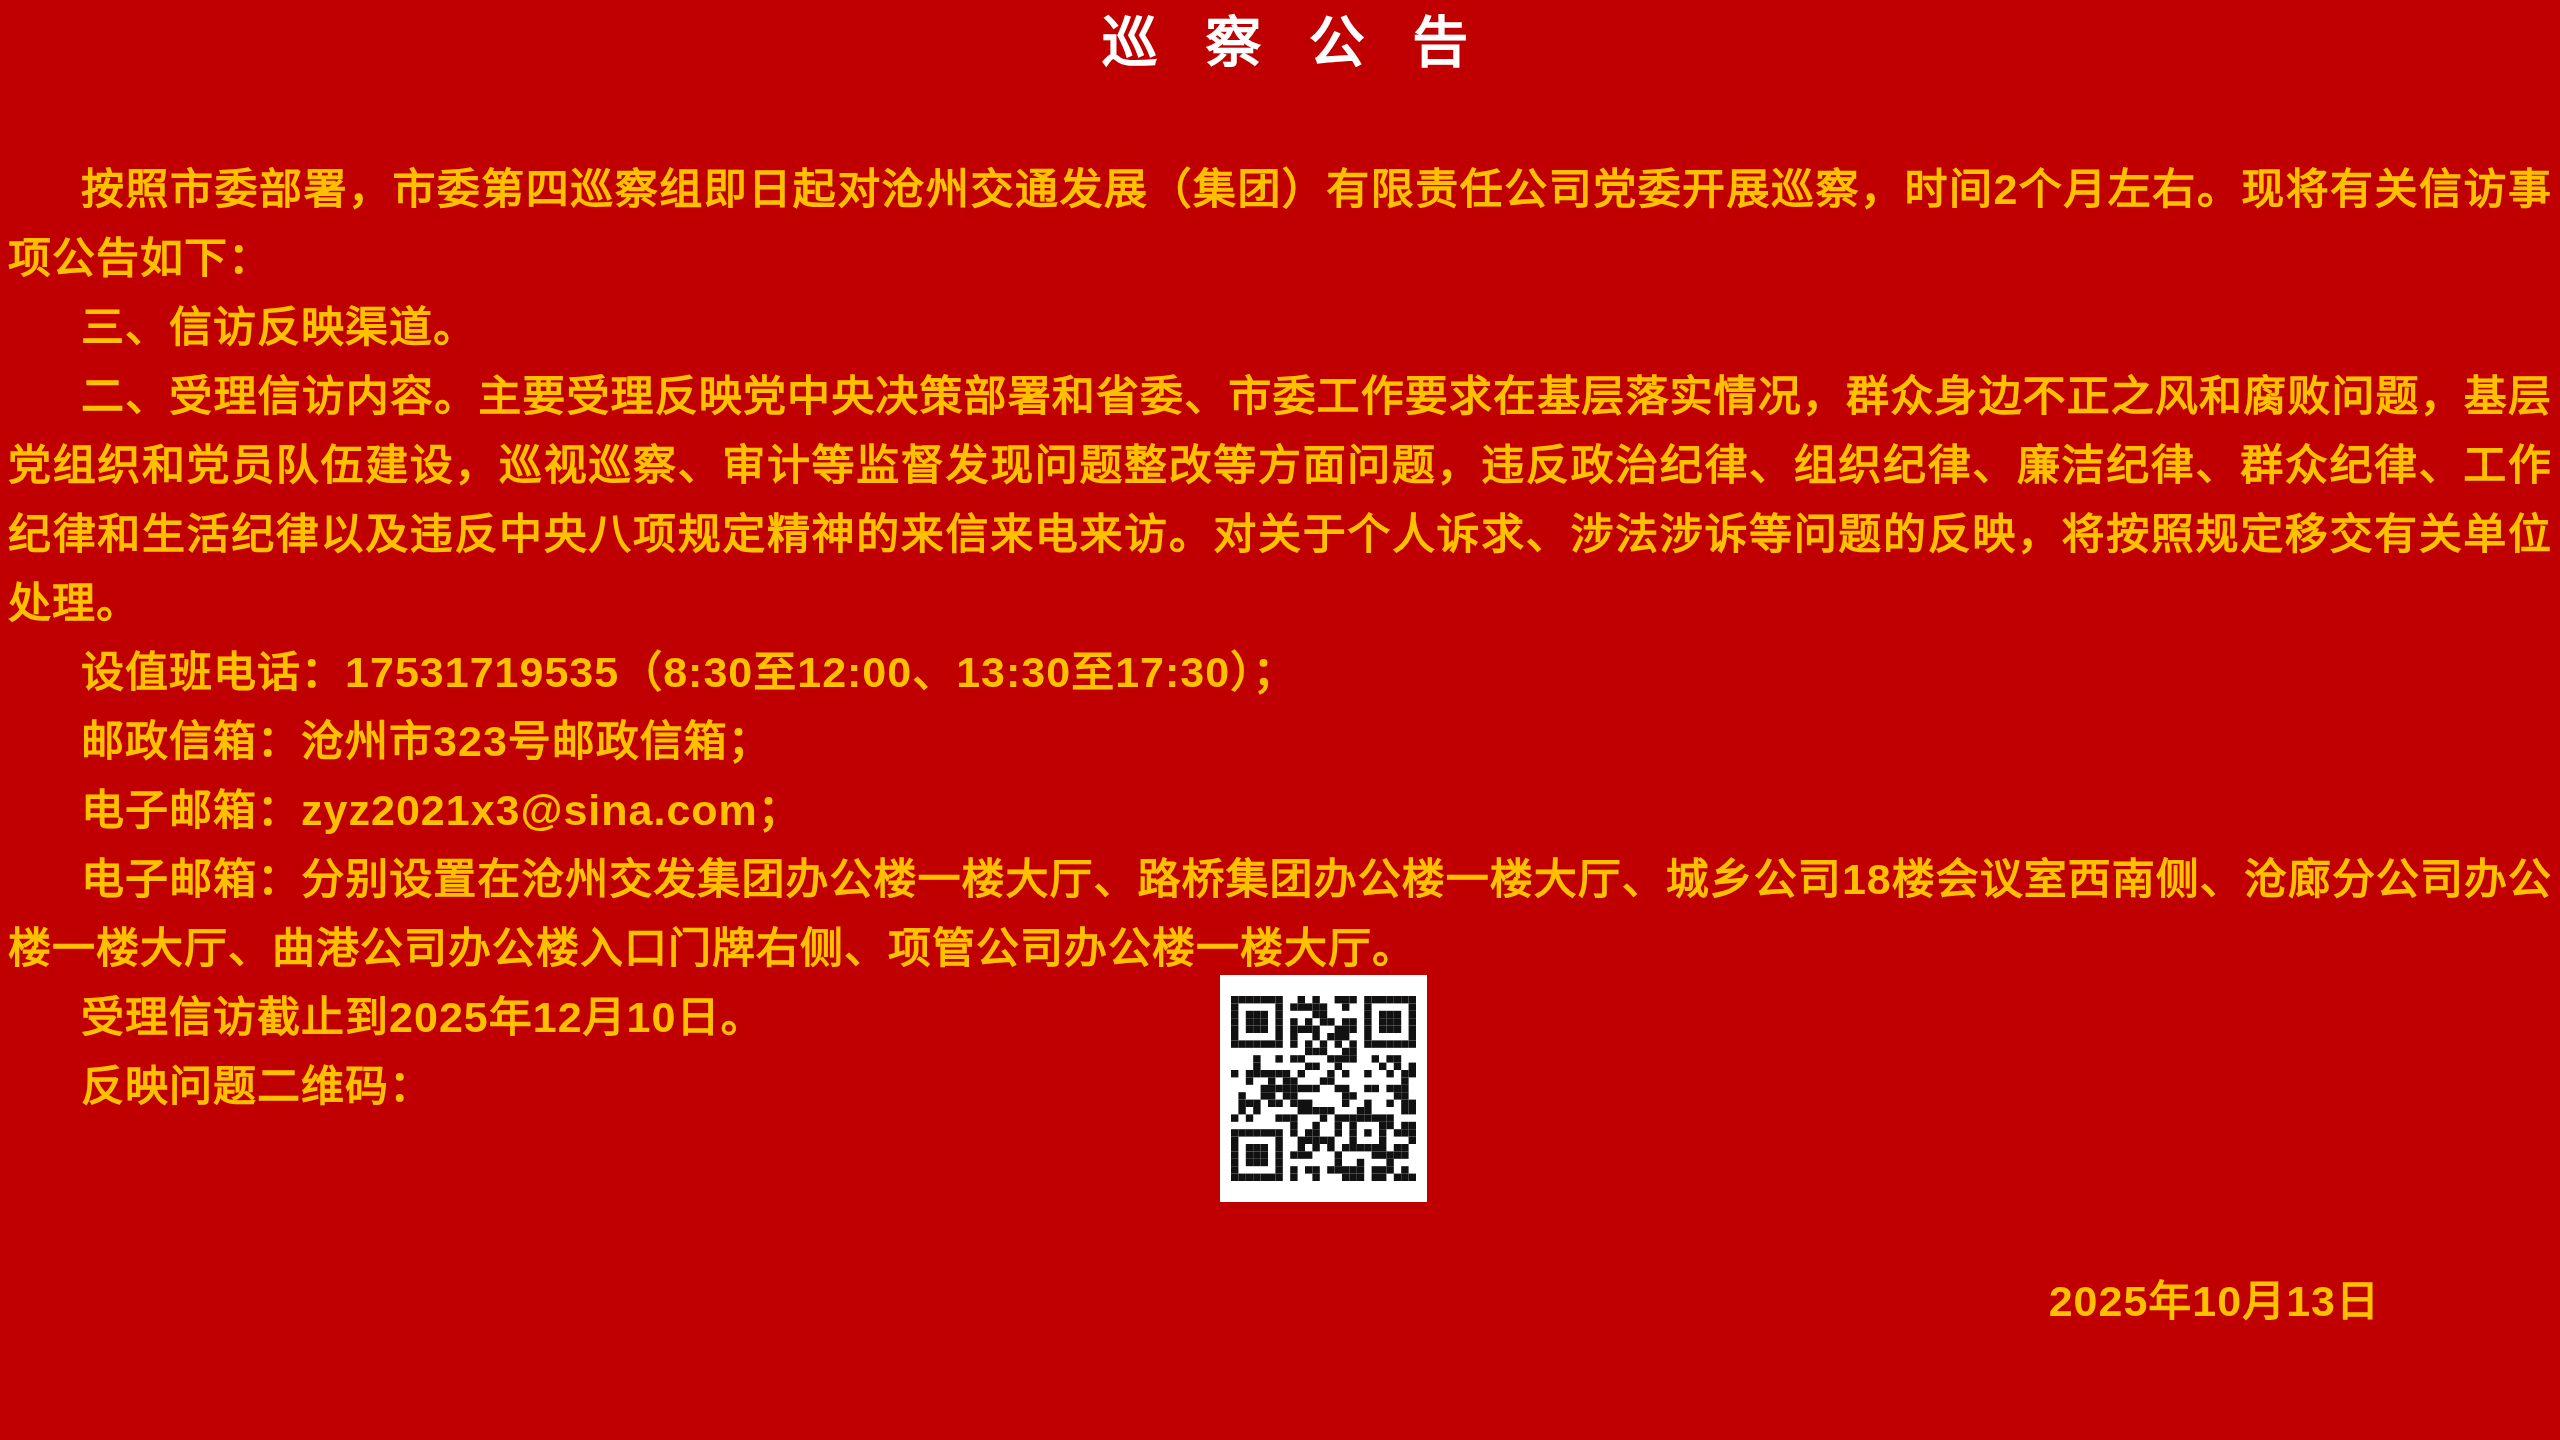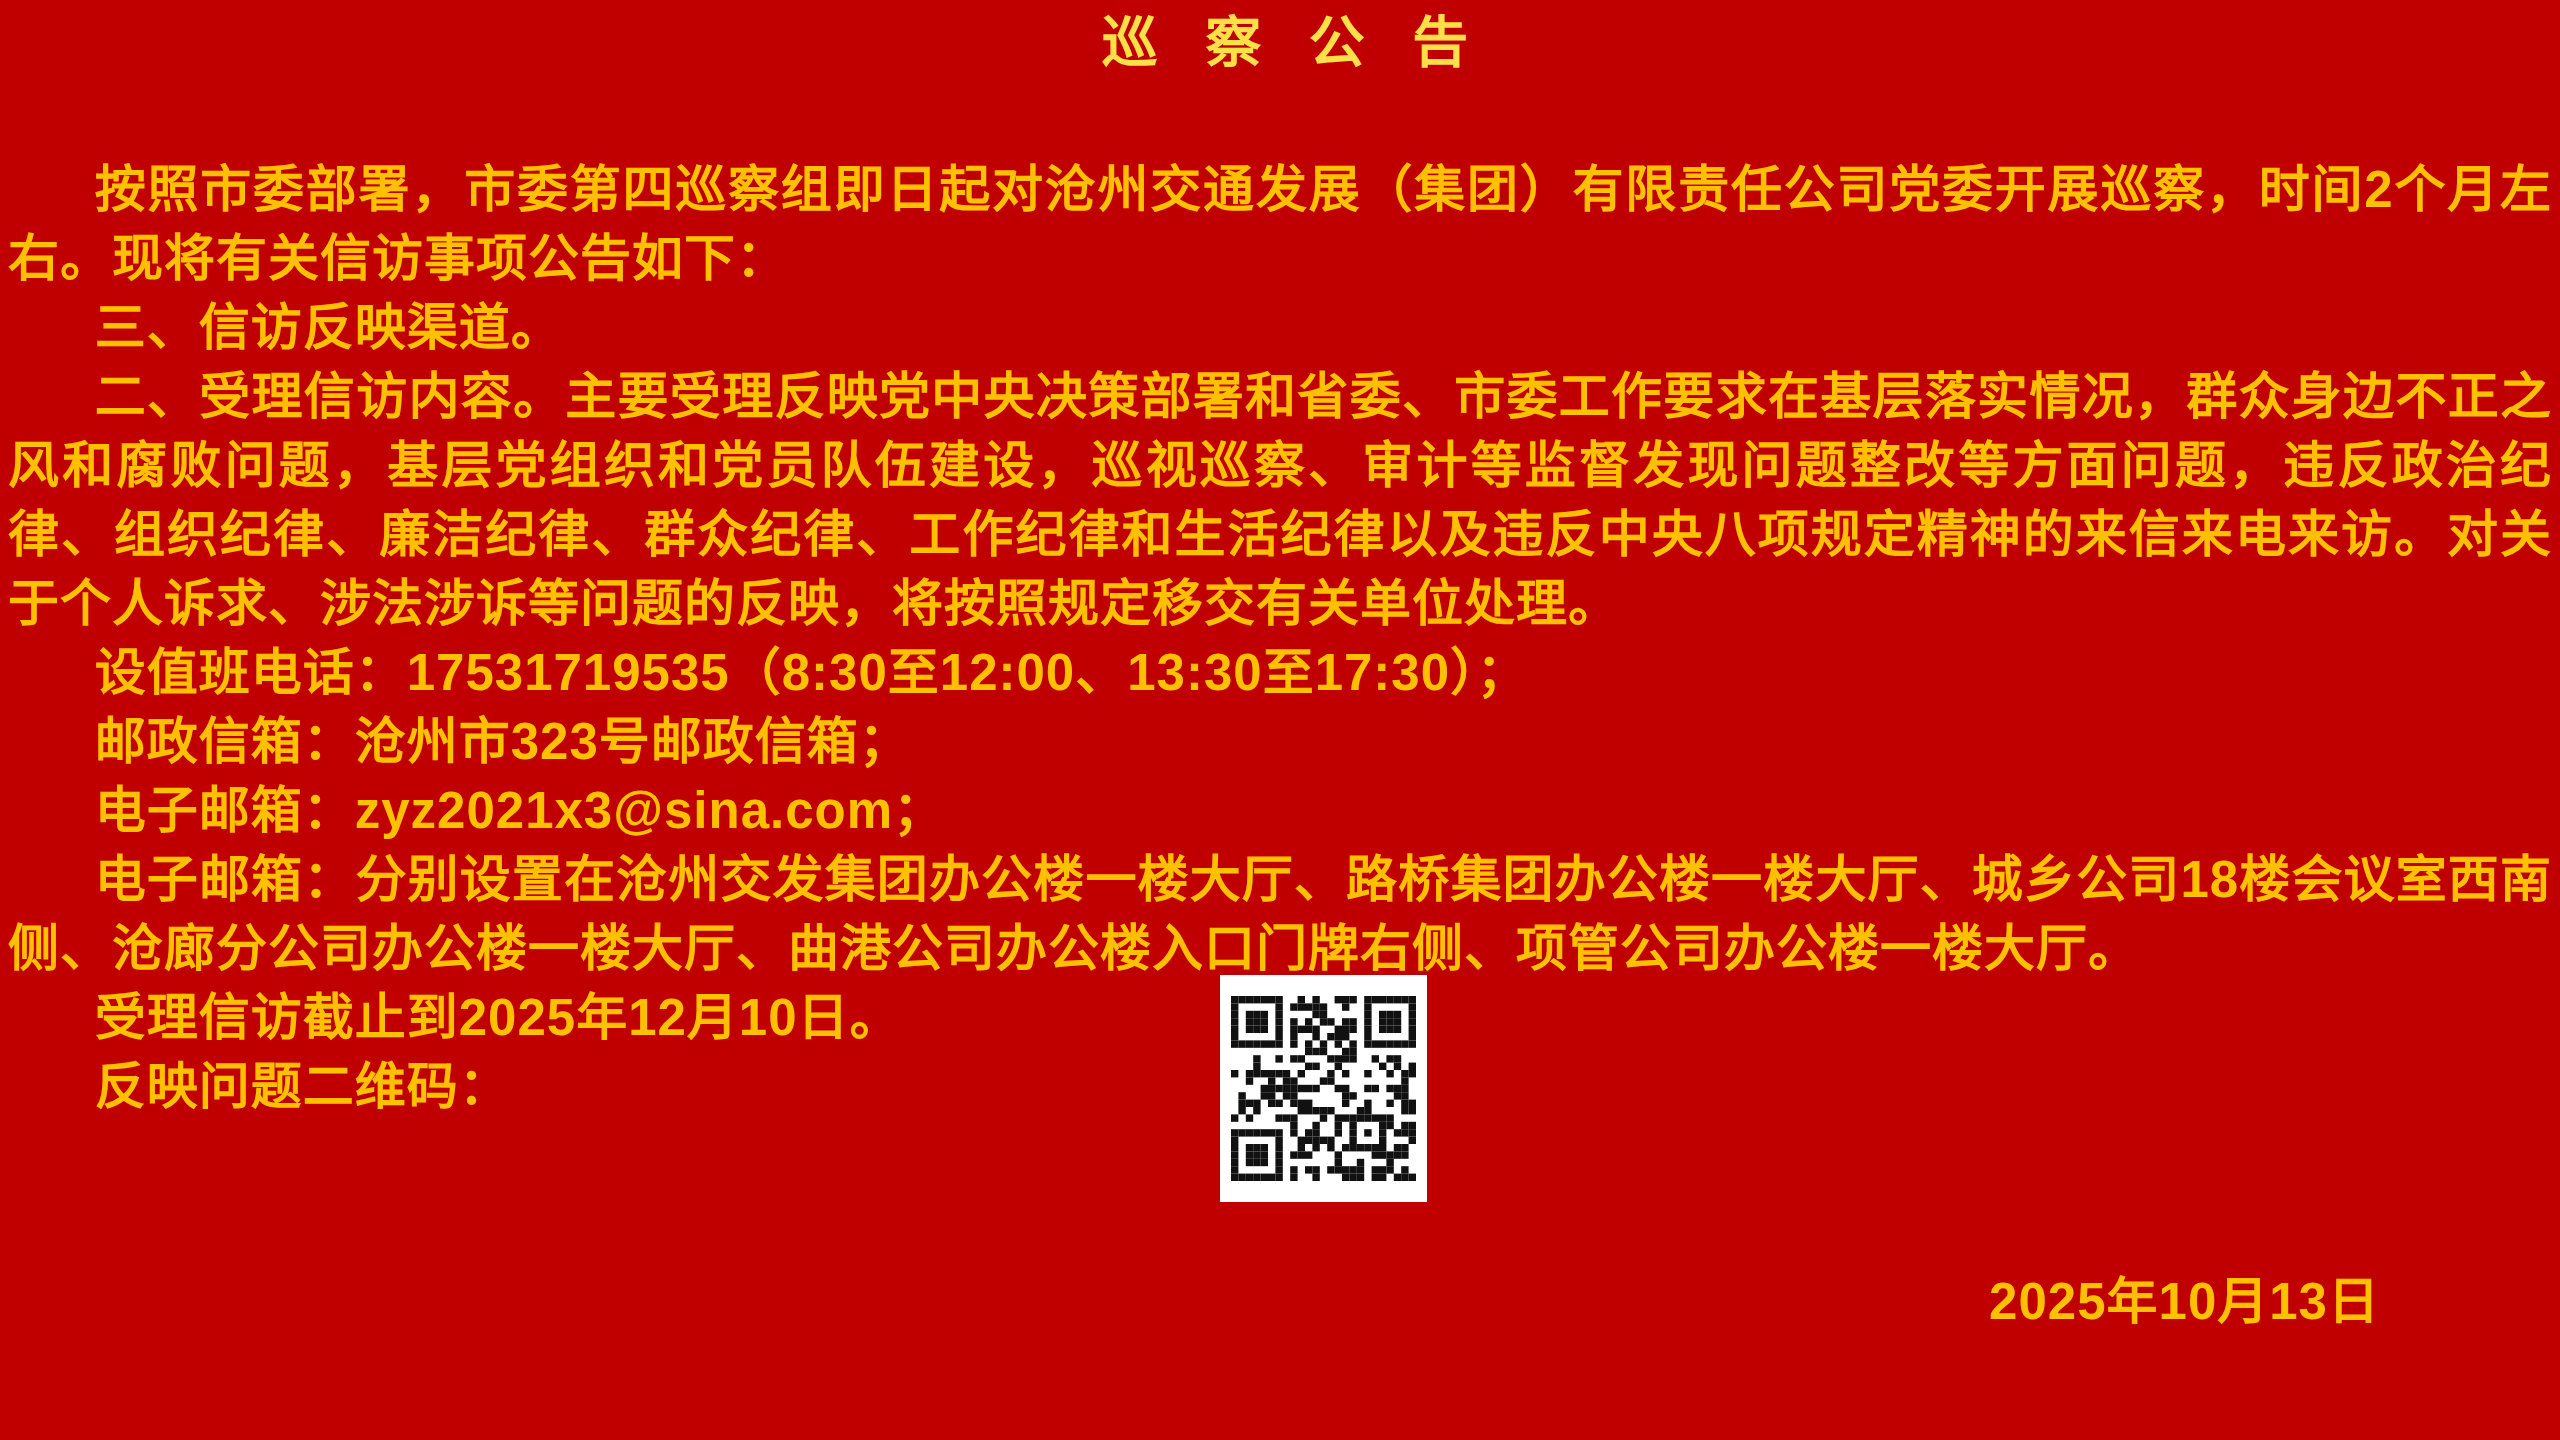--- a/index.html
+++ b/index.html
@@ -12,29 +12,29 @@
     position: relative;
   }
   .title {
     padding-top: 10px;
     font-size: 56px;
     line-height: 64px;
     text-align: center;
     letter-spacing: 14px;
     font-family: "DejaVu Serif", "Liberation Serif", serif;
     font-weight: 700;
-    color: #fde047;
+    color: #ffffff;
     margin-left: 24px;
   }
   .content {
     margin-top: 81px;
     padding: 0 8px;
   }
   .content p {
-    font-size: 51px;
+    font-size: 43px;
     line-height: 69px;
     text-align: justify;
     text-indent: 1.7em;
     letter-spacing: 1px;
   }
   .qr-spacer { height: 146px; }
   .sig {
     font-size: 39px;
     line-height: 69px;
     text-align: right !important;

